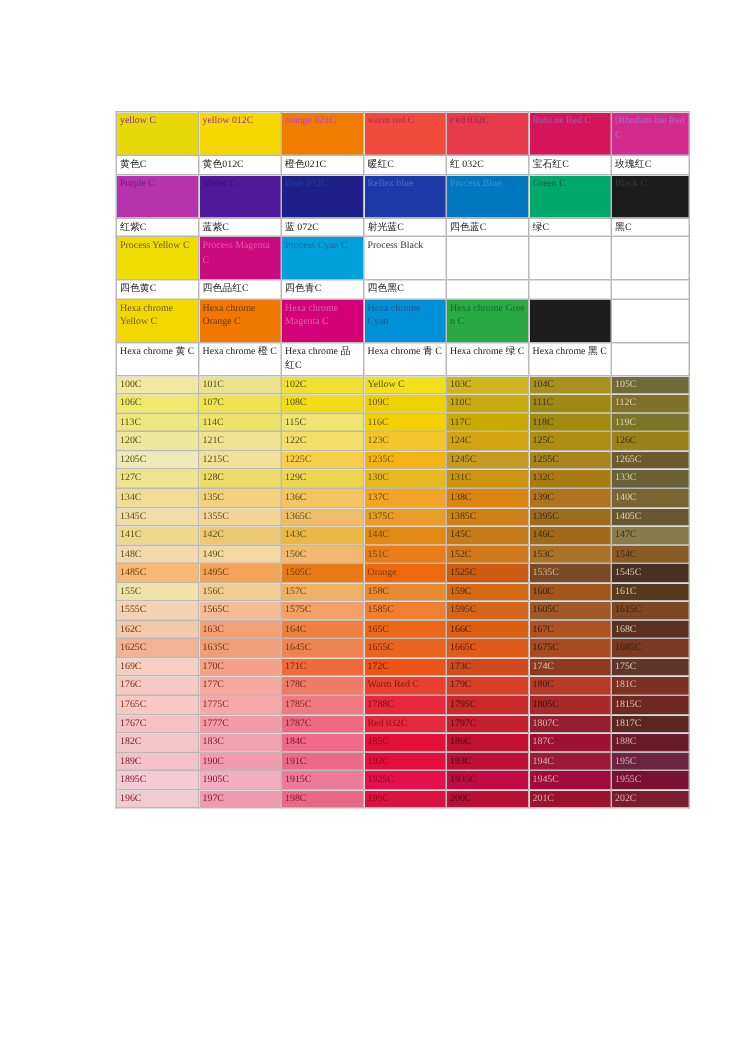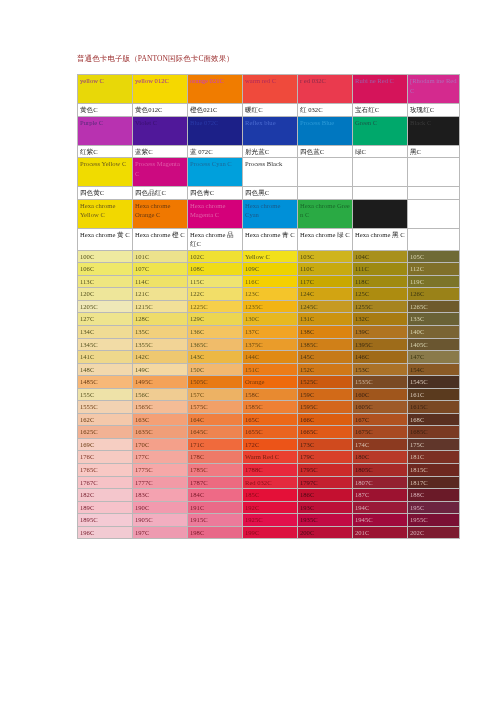--- a/index.html
+++ b/index.html
@@ -52,21 +52,20 @@
     font-size: 6.5px;
     white-space: nowrap;
   }
   .tall3 { height: 26px; }
 </style>
 </head>
 <body>
 
 <div id="page">
 
-  <div id="doc-title">普通色卡电子版（PANTON国际色卡C面效果）</div>
 
   <table id="color-table">
     <tbody id="table-body">
         <tr>
           <td class="swatch-cell tall3" style="width: 50px; background: rgb(232, 216, 8); color: rgb(138, 47, 138);"><span>yellow C</span></td>
           <td class="swatch-cell tall3" style="width: 50px; background: rgb(245, 216, 0); color: rgb(158, 42, 160);"><span>yellow 012C</span></td>
           <td class="swatch-cell tall3" style="width: 50px; background: rgb(240, 124, 0); color: rgb(199, 60, 199);"><span>orange 021C</span></td>
           <td class="swatch-cell tall3" style="width: 50px; background: rgb(239, 74, 60); color: rgb(176, 42, 90);"><span>warm red C</span></td>
           <td class="swatch-cell tall3" style="width: 50px; background: rgb(234, 58, 78); color: rgb(140, 42, 74);"><span>r ed 032C</span></td>
           <td class="swatch-cell tall3" style="width: 50px; background: rgb(213, 20, 90); color: rgb(156, 95, 168);"><span>Rubi ne Red C</span></td>

